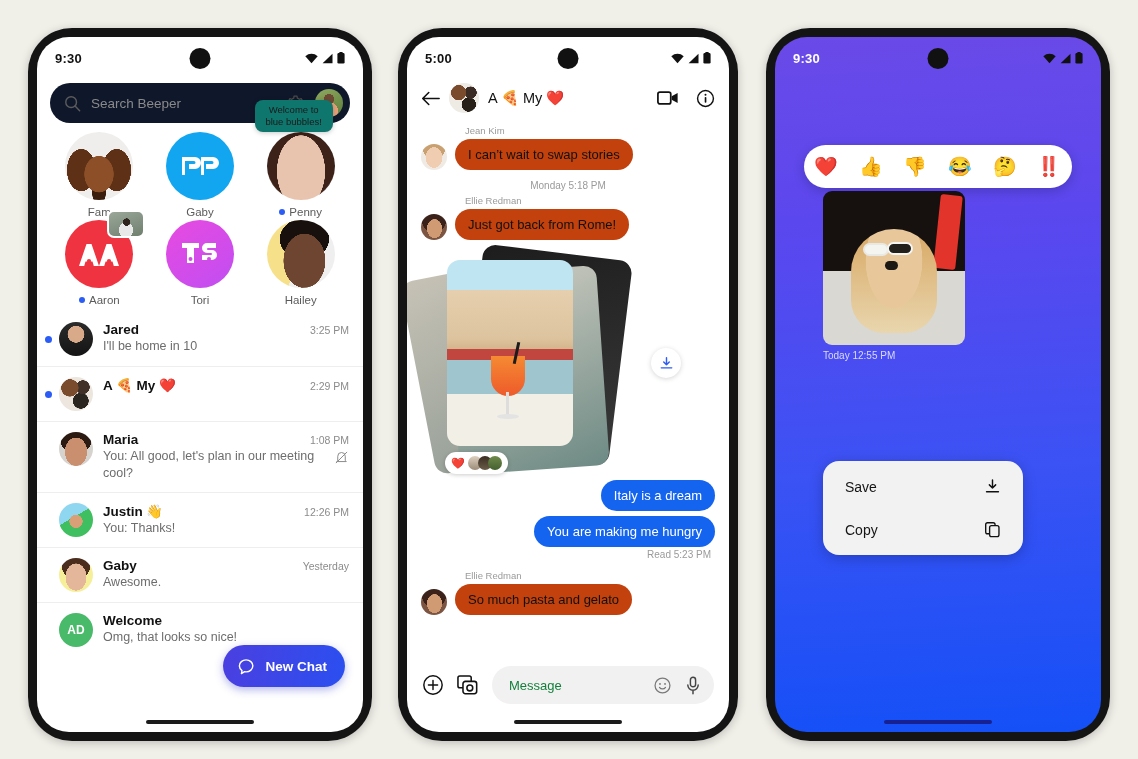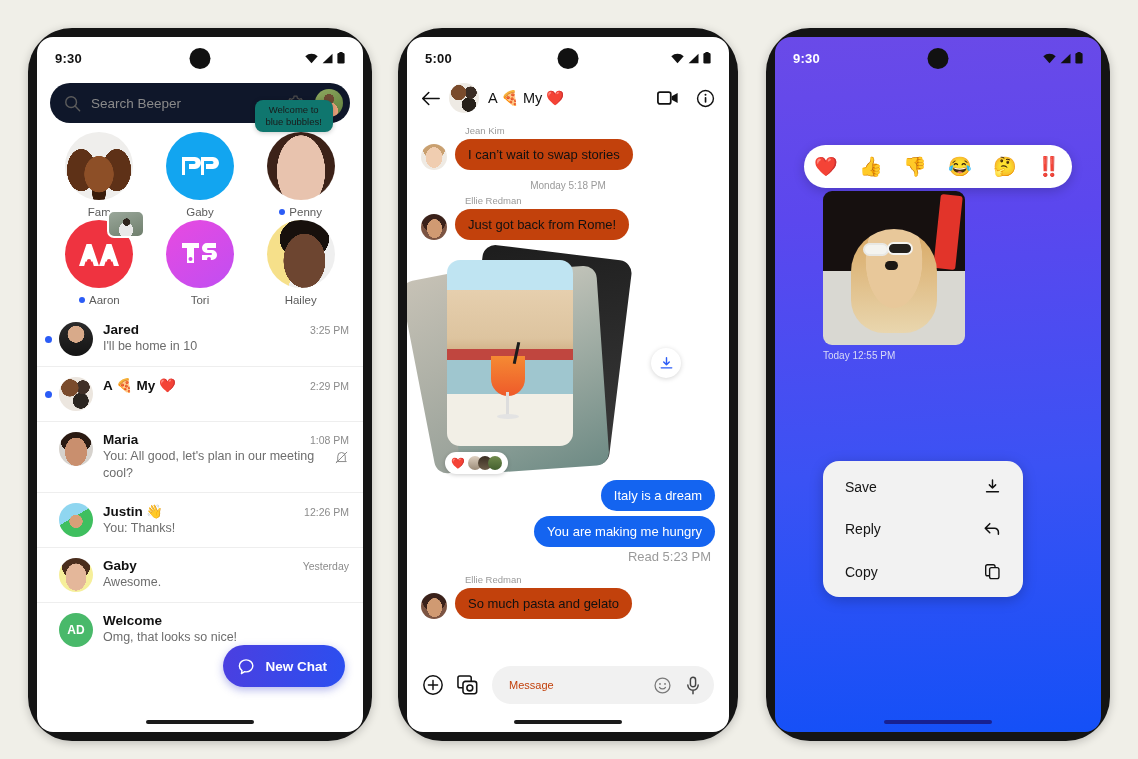--- a/index.html
+++ b/index.html
@@ -14,21 +14,21 @@
   
   .phone {
     position: absolute;
     background: #141414;
     border-radius: 44px;
     padding: 9px;
     box-shadow: 0 2px 10px rgba(0,0,0,.22);
   }
   .screen {
     width: 100%; height: 100%;
-    border-radius: 16px;
+    border-radius: 32px;
     overflow: hidden;
     position: relative;
     background: #ffffff;
   }
   #phone1 { left: 28px;  top: 28px;  width: 344px; height: 713px; }
   #phone2 { left: 398px; top: 28px;  width: 340px; height: 713px; }
   #phone3 { left: 766px; top: 28px;  width: 344px; height: 713px; }
 
   
   .statusbar {
@@ -141,21 +141,21 @@
   .mav { width: 26px; height: 26px; border-radius: 50%; flex: 0 0 26px; overflow: hidden; }
   .bubble-in {
     background: #c2410c; color: #111; border-radius: 17px;
     padding: 8px 13px; font-size: 13px; max-width: 220px;
   }
   .bubble-out {
     background: #1464f0; color: #fff; border-radius: 17px;
     padding: 8px 13px; font-size: 13px; max-width: 215px; margin-left: auto;
   }
   .daystamp { text-align: center; font-size: 10px; color: #9a9a9a; margin: 10px 0 4px; }
-  .readstamp { text-align: right; font-size: 13px; color: #9a9a9a; margin: 2px 4px 10px 0; }
+  .readstamp { text-align: right; font-size: 10px; color: #9a9a9a; margin: 2px 4px 10px 0; }
 
   .photostack { position: relative; height: 230px; margin: 4px 0 4px 18px; width: 230px; }
   .photostack .card { position: absolute; border-radius: 13px; overflow: hidden; }
   .reactpill {
     position: absolute; left: 6px; bottom: 2px; z-index: 9;
     background: #fff; border-radius: 13px; height: 22px;
     display: flex; align-items: center; gap: 3px; padding: 0 6px;
     box-shadow: 0 1px 4px rgba(0,0,0,.2); font-size: 11px;
   }
   .reactpill .tinyav { width: 14px; height: 14px; border-radius: 50%; overflow: hidden; }
@@ -167,21 +167,21 @@
   }
 
   .composer {
     position: absolute; left: 0; right: 0; bottom: 28px;
     display: flex; align-items: center; gap: 13px; padding: 0 15px;
   }
   .composer .field {
     flex: 1; height: 38px; background: #f1f1f1; border-radius: 19px;
     display: flex; align-items: center; padding: 0 12px 0 17px; gap: 12px;
   }
-  .composer .field .ph { flex: 1; color: #c2410c; font-size: 11px; }
+  .composer .field .ph { flex: 1; color: #15803d; font-size: 13px; }
 
   
   .p3 { background: linear-gradient(177deg, #6a4ae8 0%, #5b47ee 26%, #3b52f4 62%, #1450f7 100%); }
   .reactbar {
     position: absolute; left: 50%; transform: translateX(-50%);
     top: 108px; width: 268px; height: 43px;
     background: #fff; border-radius: 22px;
     display: flex; align-items: center; justify-content: space-around;
     box-shadow: 0 3px 12px rgba(0,0,0,.2); font-size: 19px;
   }
@@ -656,28 +656,20 @@
       <div class="ctxmenu">
         <div class="item">
           <span>Save</span>
           <span class="ic icon">
             <svg width="17" height="17" viewBox="0 0 20 20">
                 <path d="M10 2.4v9.4m0 0 3.7-3.7M10 11.8 6.3 8.1M3 16.2h14" fill="none" stroke="#111" stroke-width="1.7" stroke-linecap="round" stroke-linejoin="round"></path>
               </svg>
           </span>
         </div>
         <div class="item">
-          <span>Reply</span>
-          <span class="ic icon">
-            <svg width="18" height="16" viewBox="0 0 20 18">
-                <path d="M7.5 3 2.4 8.1l5.1 5.1M2.6 8.1h10.2a4.4 4.4 0 0 1 4.4 4.4V15" fill="none" stroke="#111" stroke-width="1.7" stroke-linecap="round" stroke-linejoin="round"></path>
-              </svg>
-          </span>
-        </div>
-        <div class="item">
           <span>Copy</span>
           <span class="ic icon">
             <svg width="17" height="17" viewBox="0 0 20 20">
                 <rect x="2" y="2" width="11" height="13" rx="2.2" fill="none" stroke="#111" stroke-width="1.6"></rect>
                 <rect x="6.6" y="5.4" width="11" height="13" rx="2.2" fill="#f2f2f2" stroke="#111" stroke-width="1.6"></rect>
               </svg>
           </span>
         </div>
       </div>
 

